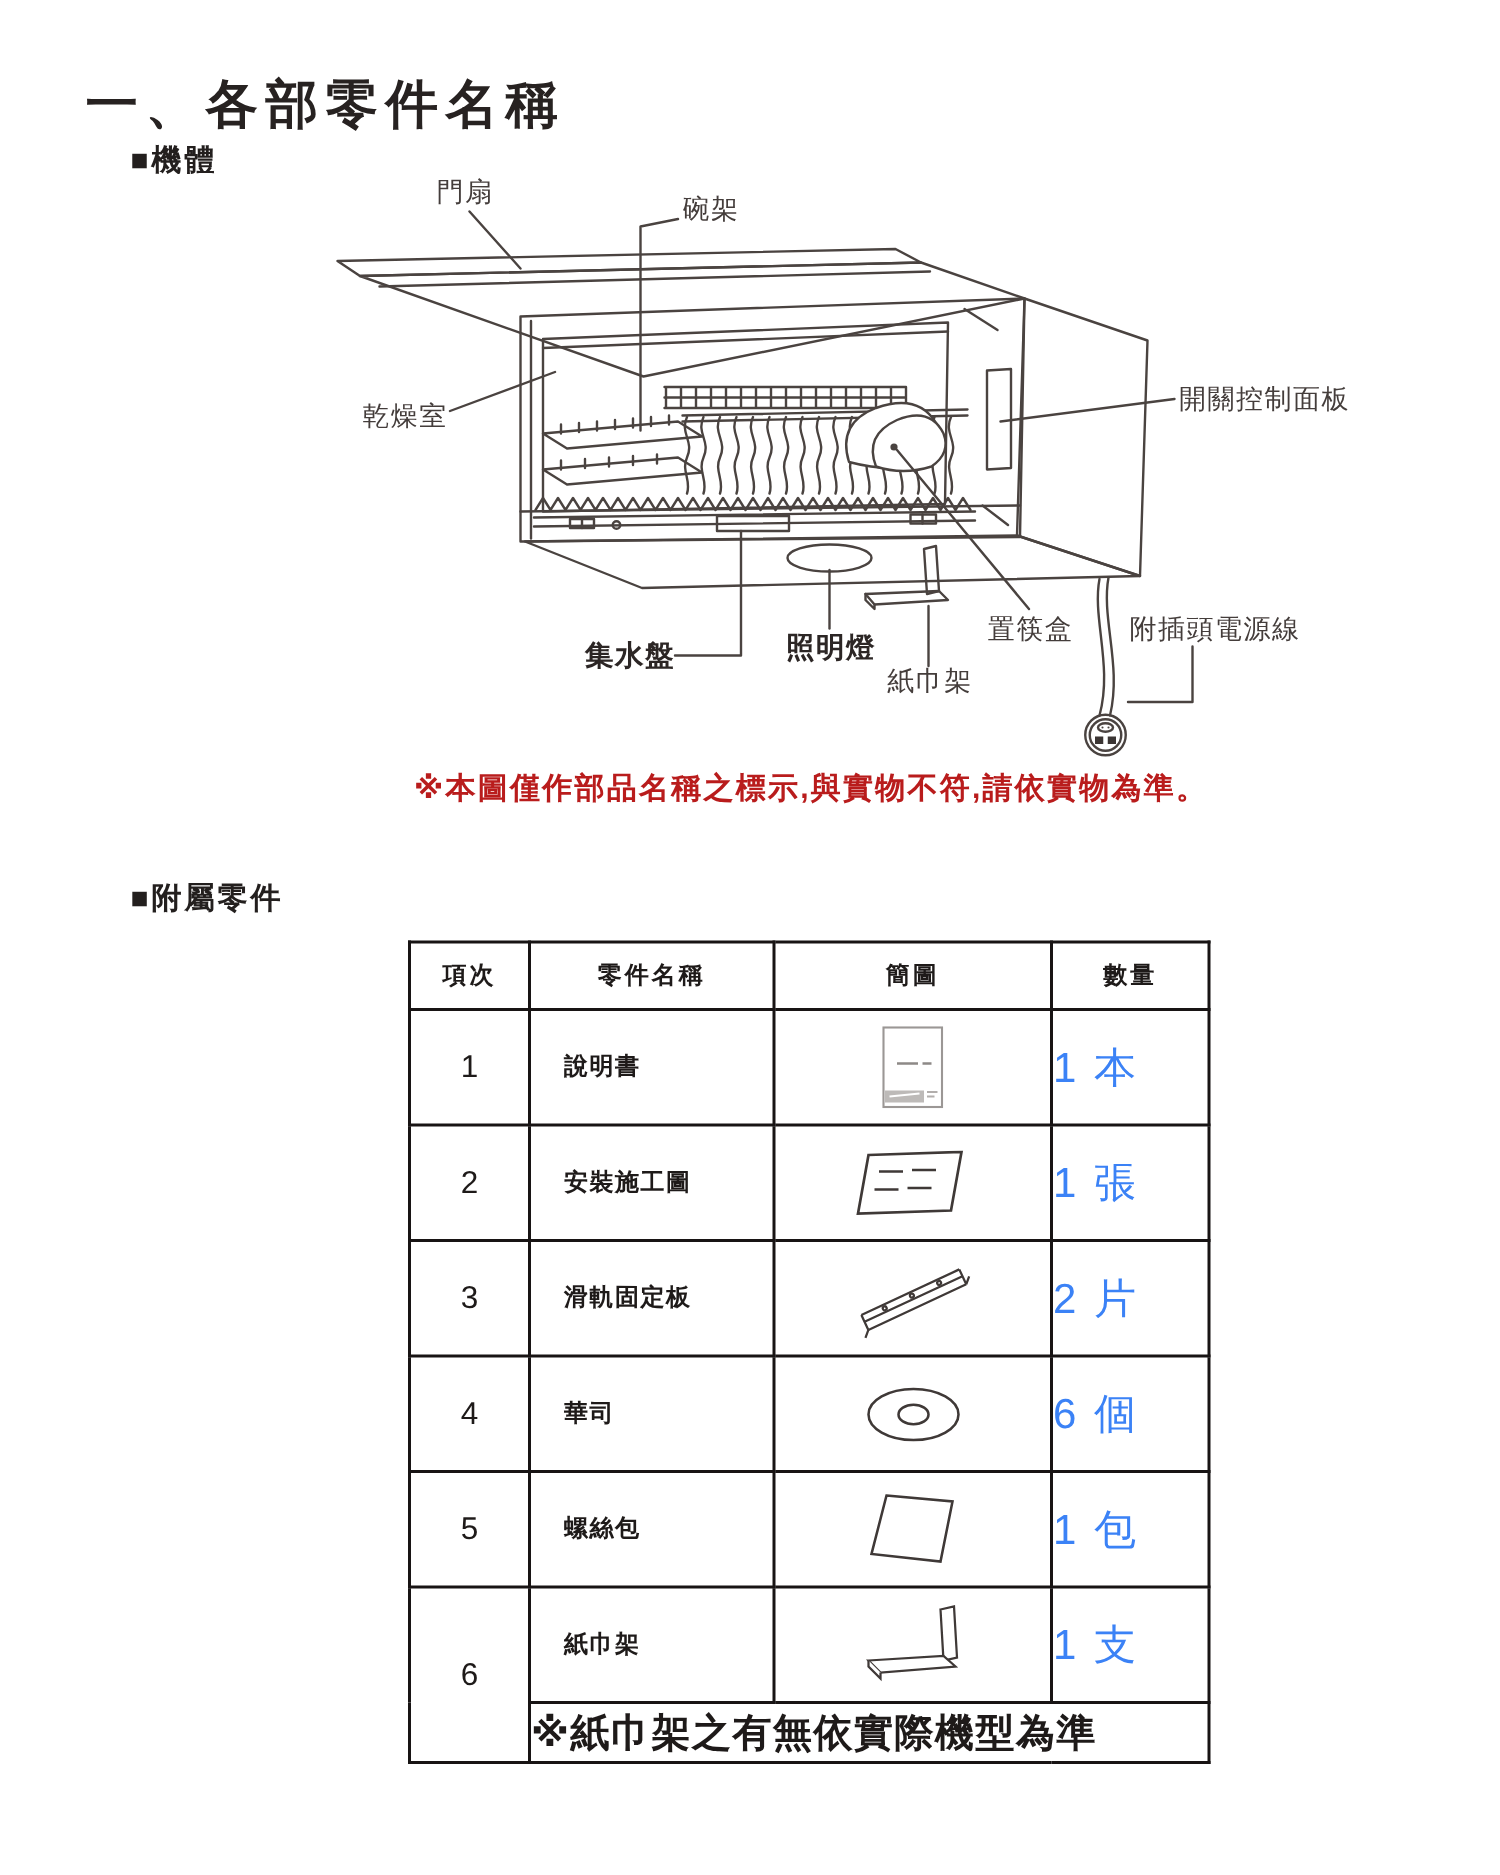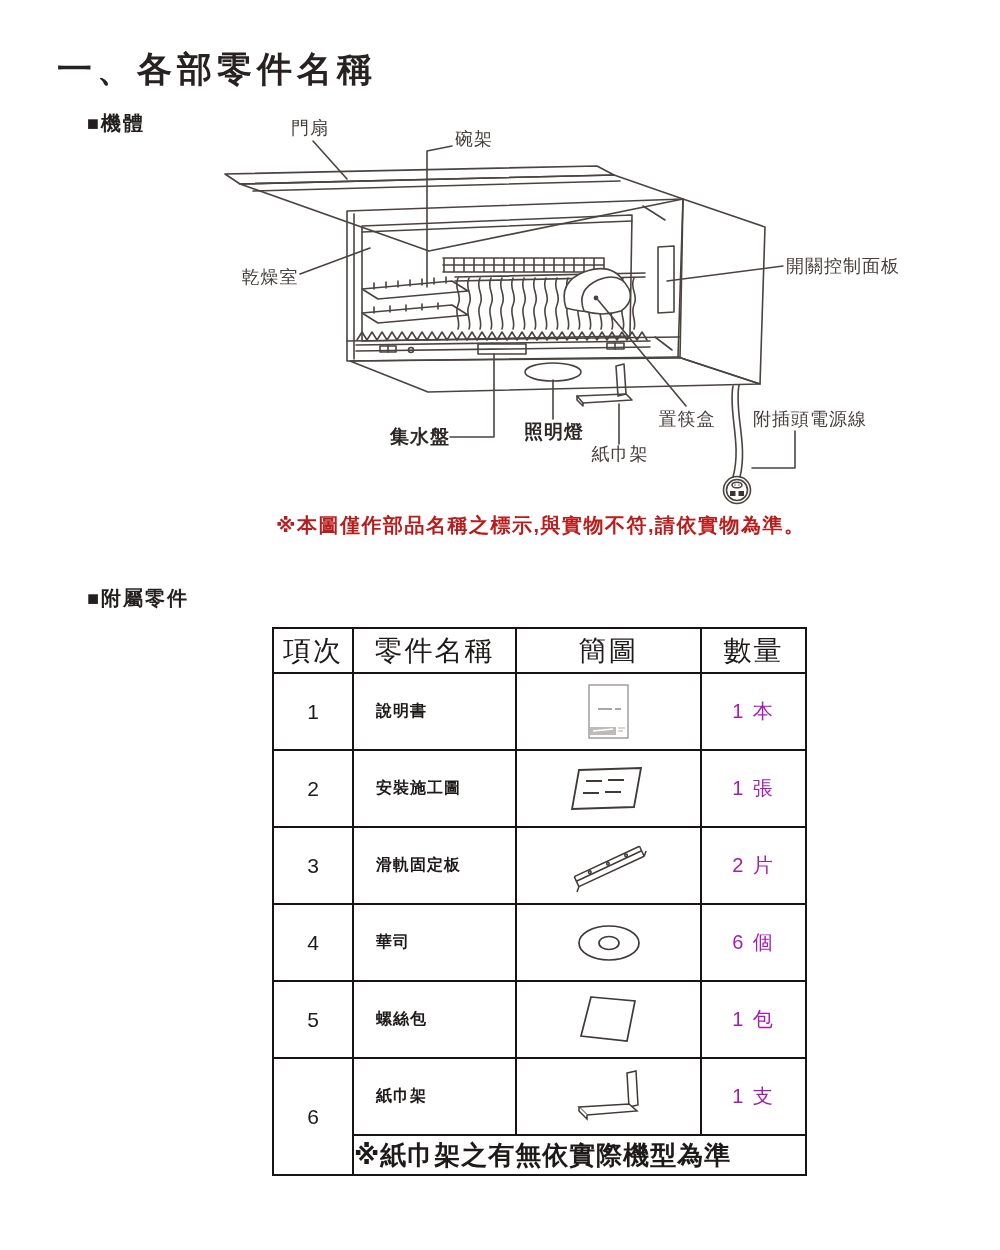--- a/index.html
+++ b/index.html
@@ -5,40 +5,40 @@
   html,body{margin:0;padding:0;background:#ffffff;}
   .page{
     position:relative;width:1000px;height:1207px;background:#ffffff;
     font-family:"Liberation Sans","DejaVu Sans",sans-serif;color:#262120;overflow:hidden;
   }
   .page-title{
     position:absolute;left:57px;top:46px;font-size:35px;font-weight:bold;
     letter-spacing:5px;color:#272221;white-space:nowrap;
   }
   .sec-label{position:absolute;font-size:20px;font-weight:bold;letter-spacing:2px;color:#231f1e;white-space:nowrap;}
-  .sec-machine{left:87px;top:110px;font-family:Liberation Mono, monospace;}
+  .sec-machine{left:87px;top:93px;font-family:Liberation Mono, monospace;}
   .sec-accessories{left:87px;top:585px;}
   .diagram-note{
     position:absolute;left:276px;top:512px;font-size:20px;font-weight:bold;
     letter-spacing:1.5px;color:#b91c1c;white-space:nowrap;
   }
   svg.diagram{position:absolute;left:0;top:0;}
   svg.diagram text{font-family:"Liberation Sans","DejaVu Sans",sans-serif;font-size:18px;fill:#443d3b;letter-spacing:1px;}
   svg.diagram text.lblb{font-weight:bold;font-size:19px;fill:#2c2625;}
   .acc-table{
     position:absolute;left:272px;top:627px;border-collapse:collapse;table-layout:fixed;width:533px;
   }
   .acc-table th,.acc-table td{border:2px solid #181414;padding:0;background:#fff;}
-  .acc-table th{height:43px;font-size:28px;font-weight:normal;letter-spacing:2px;text-align:center;color:#1e1a19;}
+  .acc-table th{height:43px;font-size:16px;font-weight:bold;letter-spacing:2px;text-align:center;color:#1e1a19;}
   .acc-table td{height:75px;}
   .col-no{width:80px;} .col-name{width:163px;} .col-sketch{width:185px;} .col-qty{width:105px;}
   td.cell-no{text-align:center;font-size:21px;color:#1e1a19;}
   td.cell-name{text-align:left;padding-left:22px;font-size:16px;font-weight:bold;letter-spacing:1px;color:#1e1a19;}
   td.cell-sketch{text-align:center;vertical-align:middle;}
-  td.cell-qty{text-align:center;font-size:20px;letter-spacing:2px;color:#a21caf;white-space:nowrap;}
+  td.cell-qty{font-size:28px;letter-spacing:2px;color:#3b82f6;white-space:nowrap;}
   td.cell-footnote{height:38px;font-size:26px;font-weight:bold;letter-spacing:1px;color:#1e1a19;}
   .sketch-svg{display:block;margin:0 auto;}
 </style>
 </head>
 <body>
 
 <div class="page">
 
   <div class="page-title">一、各部零件名稱</div>
   <div class="sec-label sec-machine">■機體</div>

